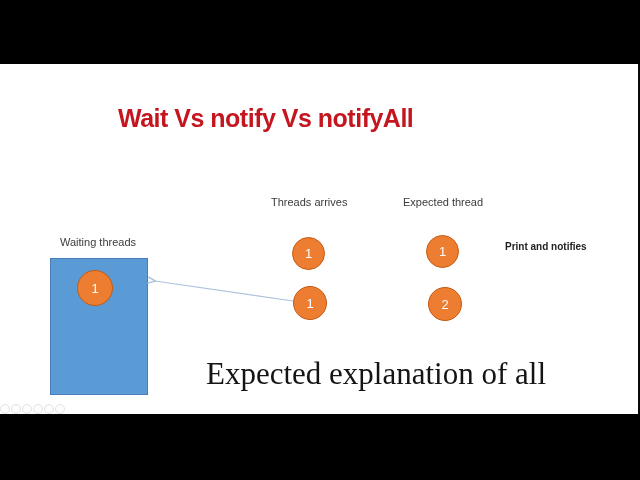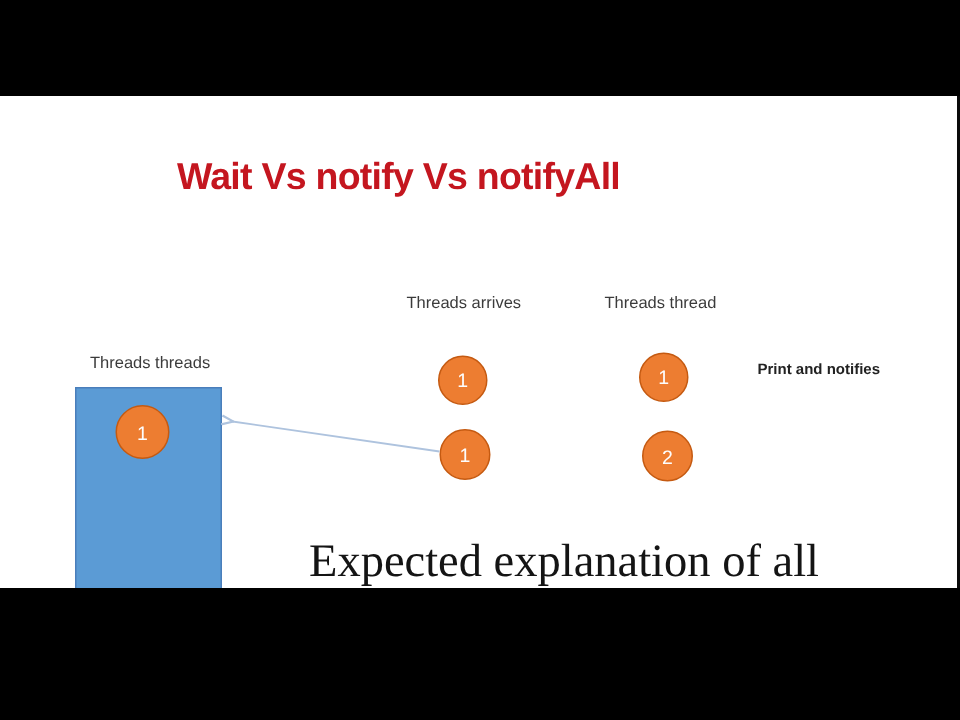--- a/index.html
+++ b/index.html
@@ -1,17 +1,17 @@
 <!DOCTYPE html>
 <html style="--title-red: #c4161f; --circle-orange: #ed7d31; --circle-border: #c55a11; --box-blue: #5b9bd5; --box-border: #4a7ebb; --arrow: #aec3de;"><head>
 <meta charset="utf-8">
 <style>
   html,body{margin:0;padding:0;background:#000;}
   #frame{
-    position:relative;width:640px;height:392px;background:#000;overflow:hidden;
+    position:relative;width:640px;height:480px;background:#000;overflow:hidden;
     font-family:"Liberation Sans",sans-serif;
   }
   #slide{
     position:absolute;left:0;top:64px;width:638px;height:350px;background:#fff;
   }
   .right-edge{
     position:absolute;right:0;top:64px;width:2px;height:350px;background:#0a0a0a;
   }
   .bar{position:absolute;left:0;width:640px;background:#000;}
   .bar.top{top:0;height:64px;}
@@ -70,25 +70,25 @@
 
   <div class="bar top"></div>
 
   <div id="slide">
 
     
   </div>
 
   <div class="slide-title">Wait Vs notify Vs notifyAll</div>
 
-  <div class="small-label lbl-waiting">Threads threads</div>
+  <div class="small-label lbl-waiting">Waiting threads</div>
 
   <div class="small-label lbl-arrives">Threads arrives</div>
 
-  <div class="small-label lbl-expected">Threads thread</div>
+  <div class="small-label lbl-expected">Expected thread</div>
 
   <div class="small-label lbl-print">Print and notifies</div>
 
   <div class="waiting-box"></div>
 
   <div class="thread-circle c-wait1">
     <span>1</span>
   </div>
 
   <div class="thread-circle c-arr1">

